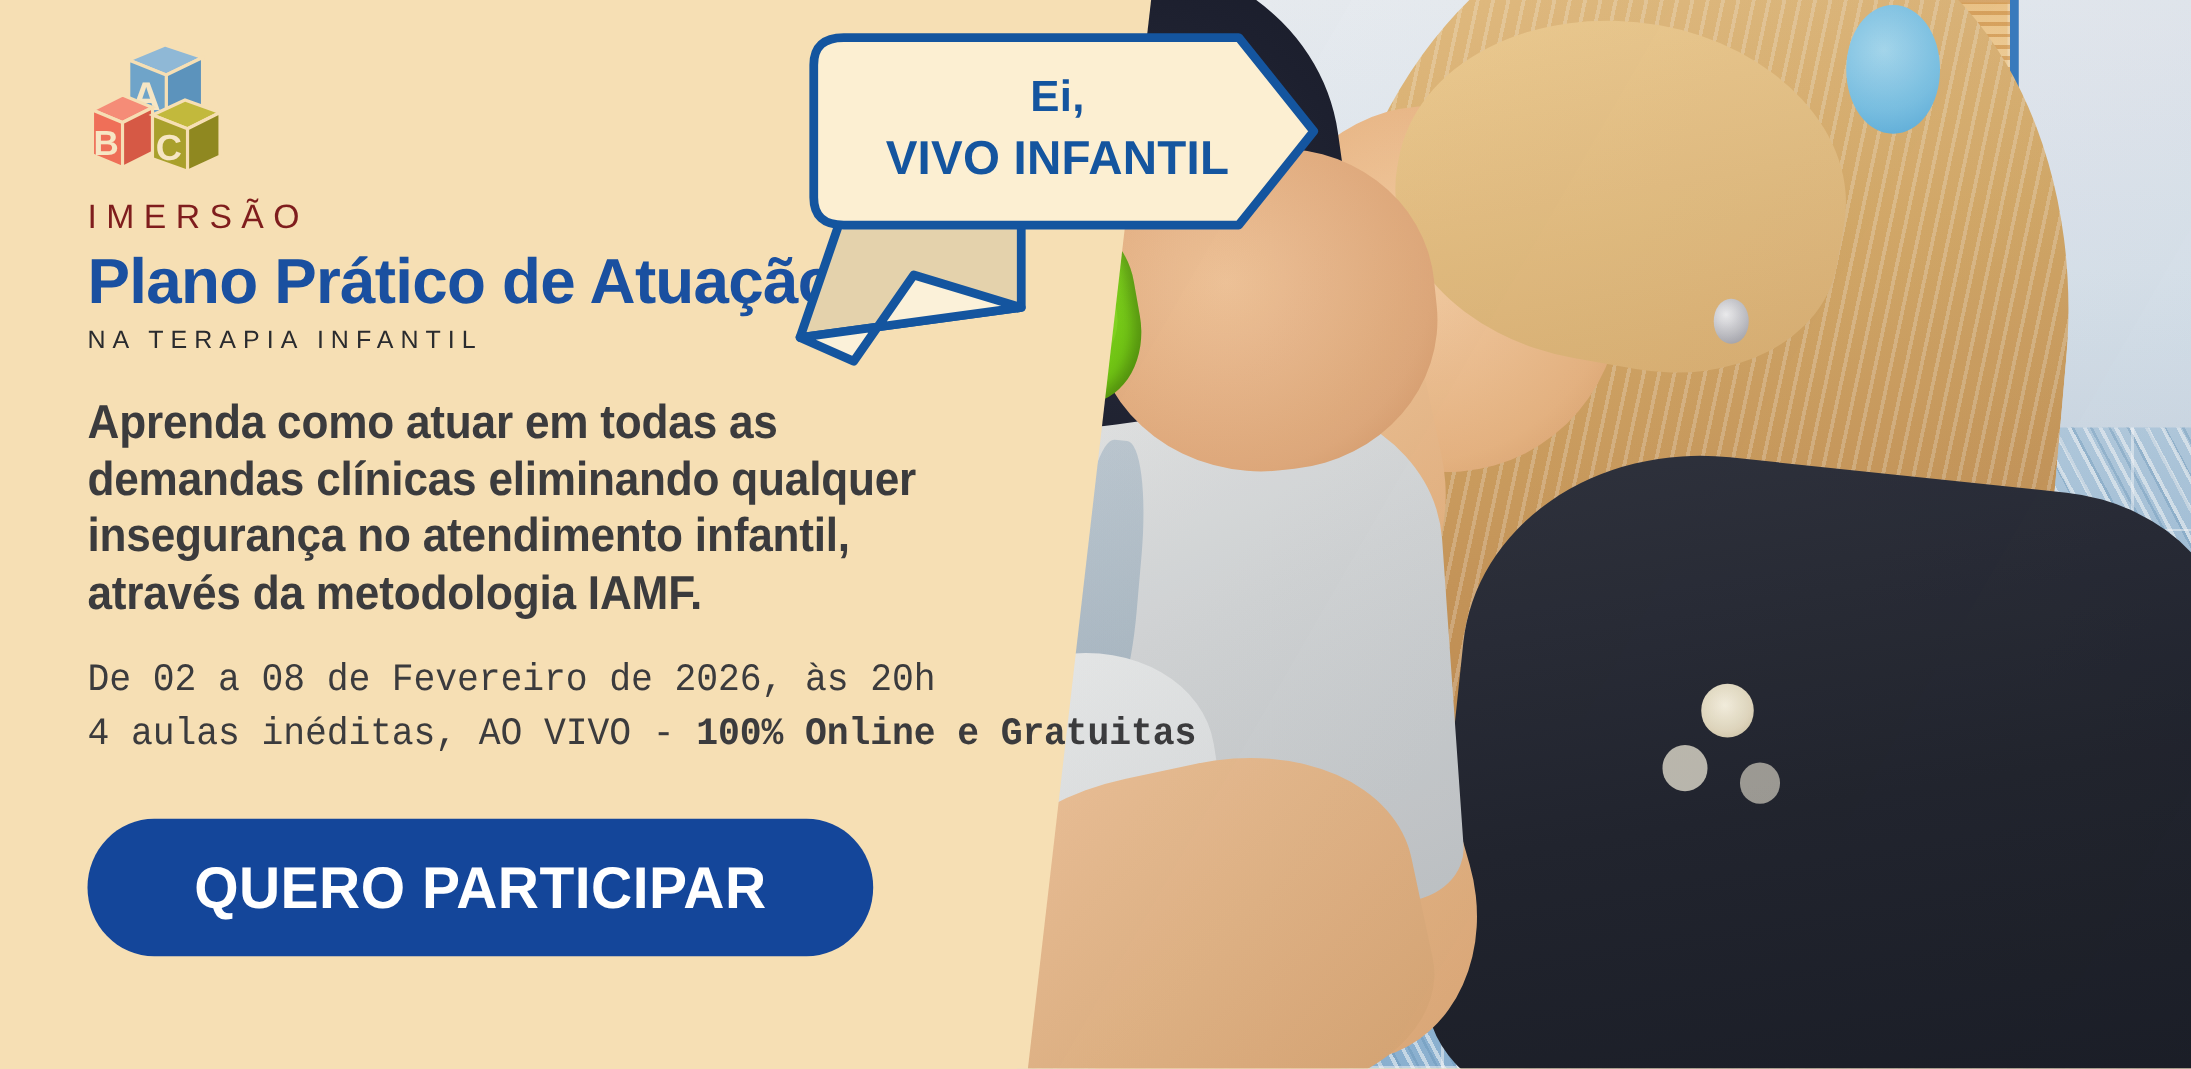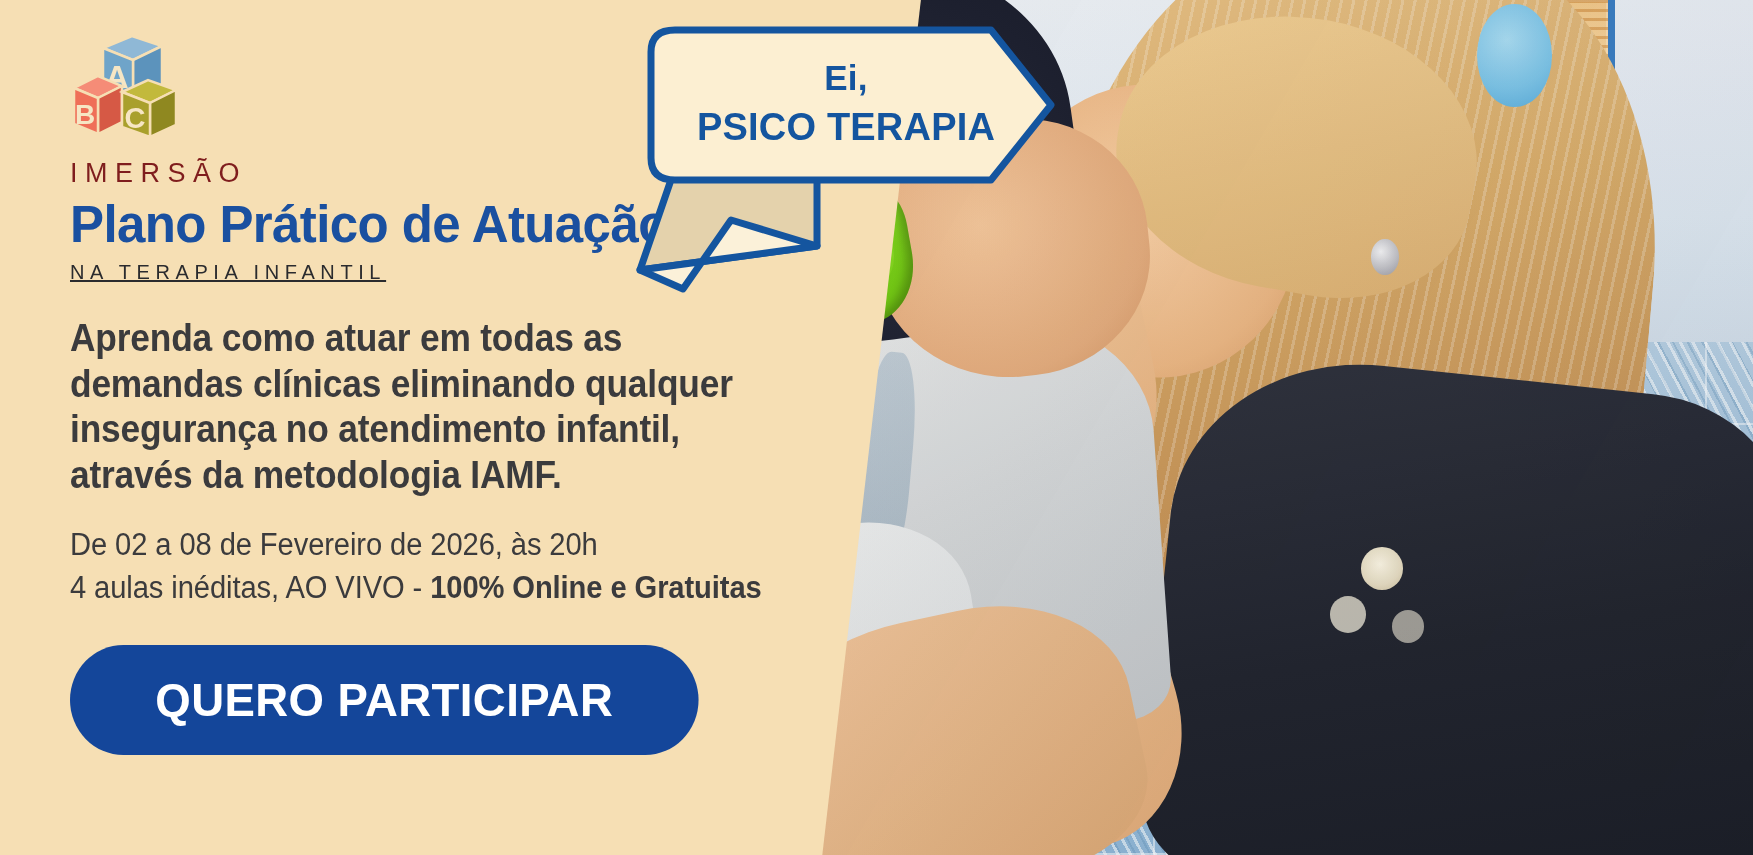--- a/index.html
+++ b/index.html
@@ -225,39 +225,38 @@
     line-height:1.02;
     margin-bottom:11px;
   }
   .subkicker {
     font-size:20px;
     letter-spacing:5.6px;
     font-weight:400;
     color:#2a2b2e;
     line-height:1;
     margin-bottom:34px;
-    text-decoration:underline;
   }
 
   
   .headline {
     font-size:38px;
     font-weight:700;
     color:#3b3b3d;
     line-height:1.20;
     letter-spacing:-0.2px;
     max-width:760px;
     transform:scaleX(.93);
     transform-origin:left center;
     margin-bottom:26px;
   }
   .headline div { white-space:nowrap; }
 
   
-  .details { margin-bottom:36px; }
+  .details { margin-bottom:46px;font-family:Liberation Mono, monospace; }
   .details div {
     font-size:31px;
     font-weight:400;
     color:#3b3b3d;
     line-height:1.36;
     letter-spacing:-0.1px;
     transform:scaleX(.94);
     transform-origin:left center;
     white-space:nowrap;
   }
@@ -404,17 +403,17 @@
                Q 20 6 44 6
                L 360 6
                L 420 81
                L 360 156
                L 44 156
                Q 20 156 20 134
                Z" fill="#fcefd2" stroke="#14559f" stroke-width="7" stroke-linejoin="round"></path>
     </svg>
     <div class="bubble-text">
       <div class="bubble-l1">Ei,</div>
-      <div class="bubble-l2">PSICO TERAPIA</div>
+      <div class="bubble-l2">VIVO INFANTIL</div>
     </div>
   </div>
 
 </div>
 
 </body></html>

